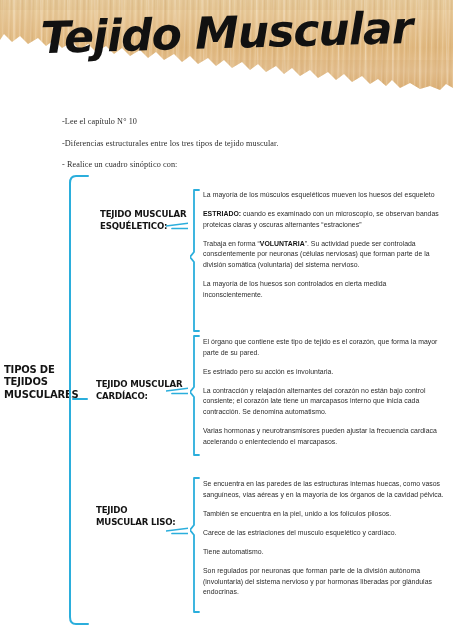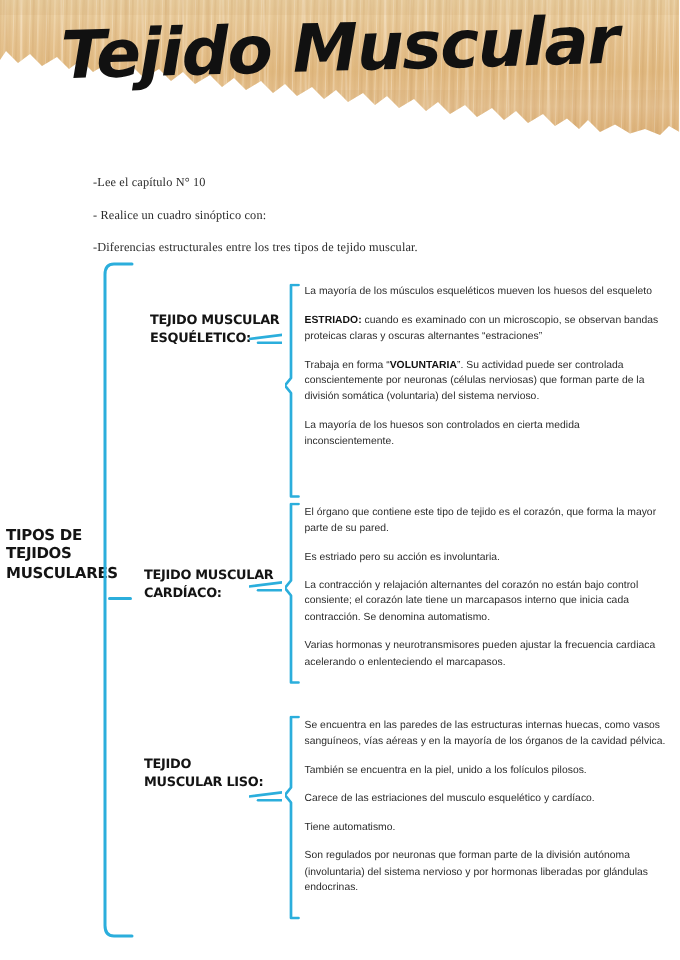--- a/index.html
+++ b/index.html
@@ -45,21 +45,21 @@
     font-family: "Liberation Serif", serif;
     font-size: 8.2px;
     color: #2b2b2b;
     line-height: 10px;
     margin-bottom: 11.5px;
     letter-spacing: 0.1px;
   }
 
   
   #root-label {
-    position: absolute; left: 4px; top: 352px;
+    position: absolute; left: 4px; top: 364px;
     width: 72px;
     font-family: "DejaVu Sans", sans-serif;
     font-weight: bold;
     font-size: 10px;
     line-height: 12.4px;
     letter-spacing: -0.2px;
     color: #141414;
     text-transform: uppercase;
   }
   #root-stub {
@@ -150,22 +150,22 @@
         <rect x="0" y="0" width="453" height="10" fill="#c99657" opacity="0.10"></rect>
         <rect x="0" y="60" width="453" height="30" fill="#b98a4d" opacity="0.07"></rect>
       </g>
     </svg>
 
     <div id="title">Tejido Muscular</div>
   </div>
 
   <div id="intro">
     <div class="intro-line">-Lee el capítulo N° 10</div>
+    <div class="intro-line">-Diferencias estructurales entre los tres tipos de tejido muscular.</div>
     <div class="intro-line">- Realice un cuadro sinóptico con:</div>
-    <div class="intro-line">-Diferencias estructurales entre los tres tipos de tejido muscular.</div>
   </div>
 
   <div id="root-label">
     <div>Tipos de</div>
     <div>Tejidos</div>
     <div>Musculares</div>
   </div>
   <div id="root-stub"></div>
 
   <svg id="main-bracket-svg" width="30" height="452" style="position:absolute;left:62px;top:174px;">

